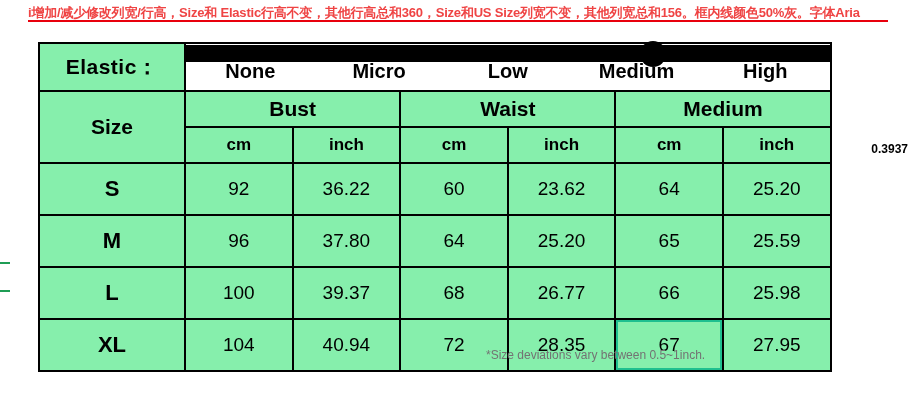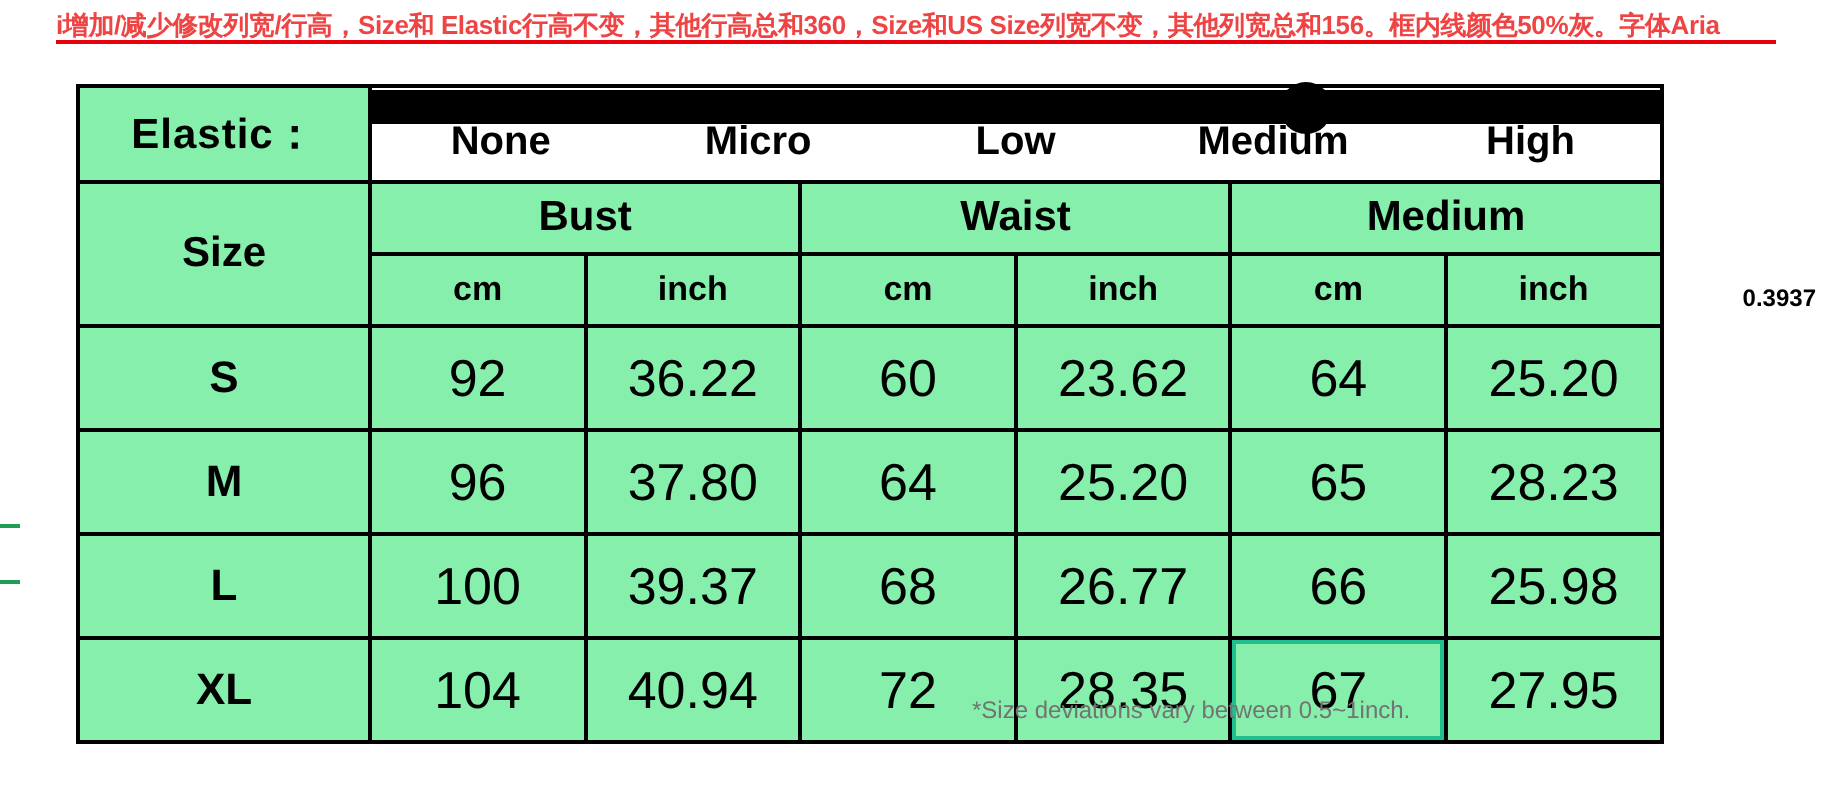--- a/index.html
+++ b/index.html
@@ -153,21 +153,21 @@
     margin-top: 36px;
   }
   .cell-size-label {
     font-size: 22px;
     font-weight: bold;
   }
 
   
   .r-data td {
     height: 48px;
-    font-size: 26px;
+    font-size: 19px;
   }
   .r-data td.size-name {
     font-size: 22px;
     font-weight: bold;
   }
   .sel-cell {
     outline: 2px solid #1fbf8f;
     outline-offset: -3px;
     margin-top: 16px;
   }
@@ -250,21 +250,21 @@
         <td>25.20</td>
       </tr>
 
       <tr class="r-data">
         <td class="size-name">M</td>
         <td>96</td>
         <td>37.80</td>
         <td>64</td>
         <td>25.20</td>
         <td>65</td>
-        <td>28.23</td>
+        <td>25.59</td>
       </tr>
 
       <tr class="r-data">
         <td class="size-name">L</td>
         <td>100</td>
         <td>39.37</td>
         <td>68</td>
         <td>26.77</td>
         <td>66</td>
         <td>25.98</td>

